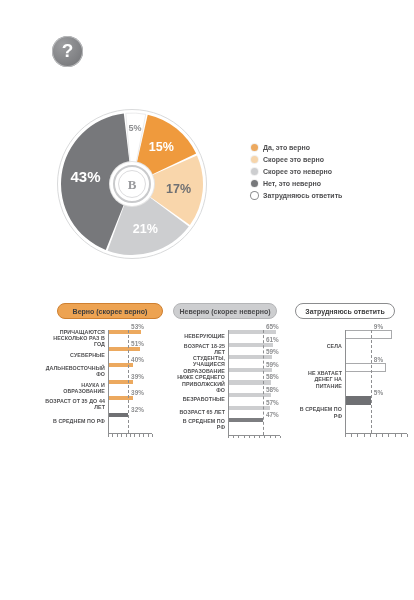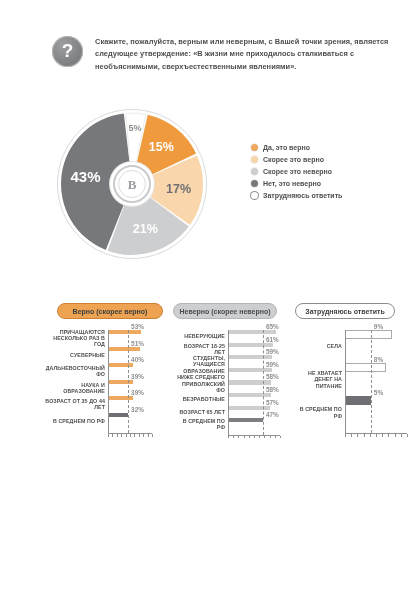--- a/index.html
+++ b/index.html
@@ -218,21 +218,20 @@
     position: absolute;
     width: 0;
     border-left: 1px solid #8e8f91;
   }
 </style>
 </head>
 <body>
 
 <div class="question-block">
   <div class="q-icon">?</div>
-  <div class="q-text">Скажите, пожалуйста, верным или неверным, с Вашей точки зрения, является следующее утверждение: «В жизни мне приходилось сталкиваться  с необъяснимыми, сверхъестественными явлениями».</div>
 </div>
 
 <div class="pie-wrap">
   <svg width="152" height="152" viewBox="0 0 152 152">
     <circle cx="76" cy="76" r="74.5" fill="#ffffff" stroke="#d9dadb" stroke-width="1"></circle>
     <g id="pie-slices">
         <path d="M 76 76 L 91.73 6.76 A 71 71 0 0 1 140.17 45.62 Z" fill="#ef9a3d"></path>
         <path d="M 76 76 L 140.99 47.42 A 71 71 0 0 1 133.97 116.99 Z" fill="#f9d6ab"></path>
         <path d="M 76 76 L 132.81 118.59 A 71 71 0 0 1 51.59 142.67 Z" fill="#cdced0"></path>
         <path d="M 76 76 L 49.74 141.96 A 71 71 0 0 1 67.81 5.47 Z" fill="#77787b"></path>

